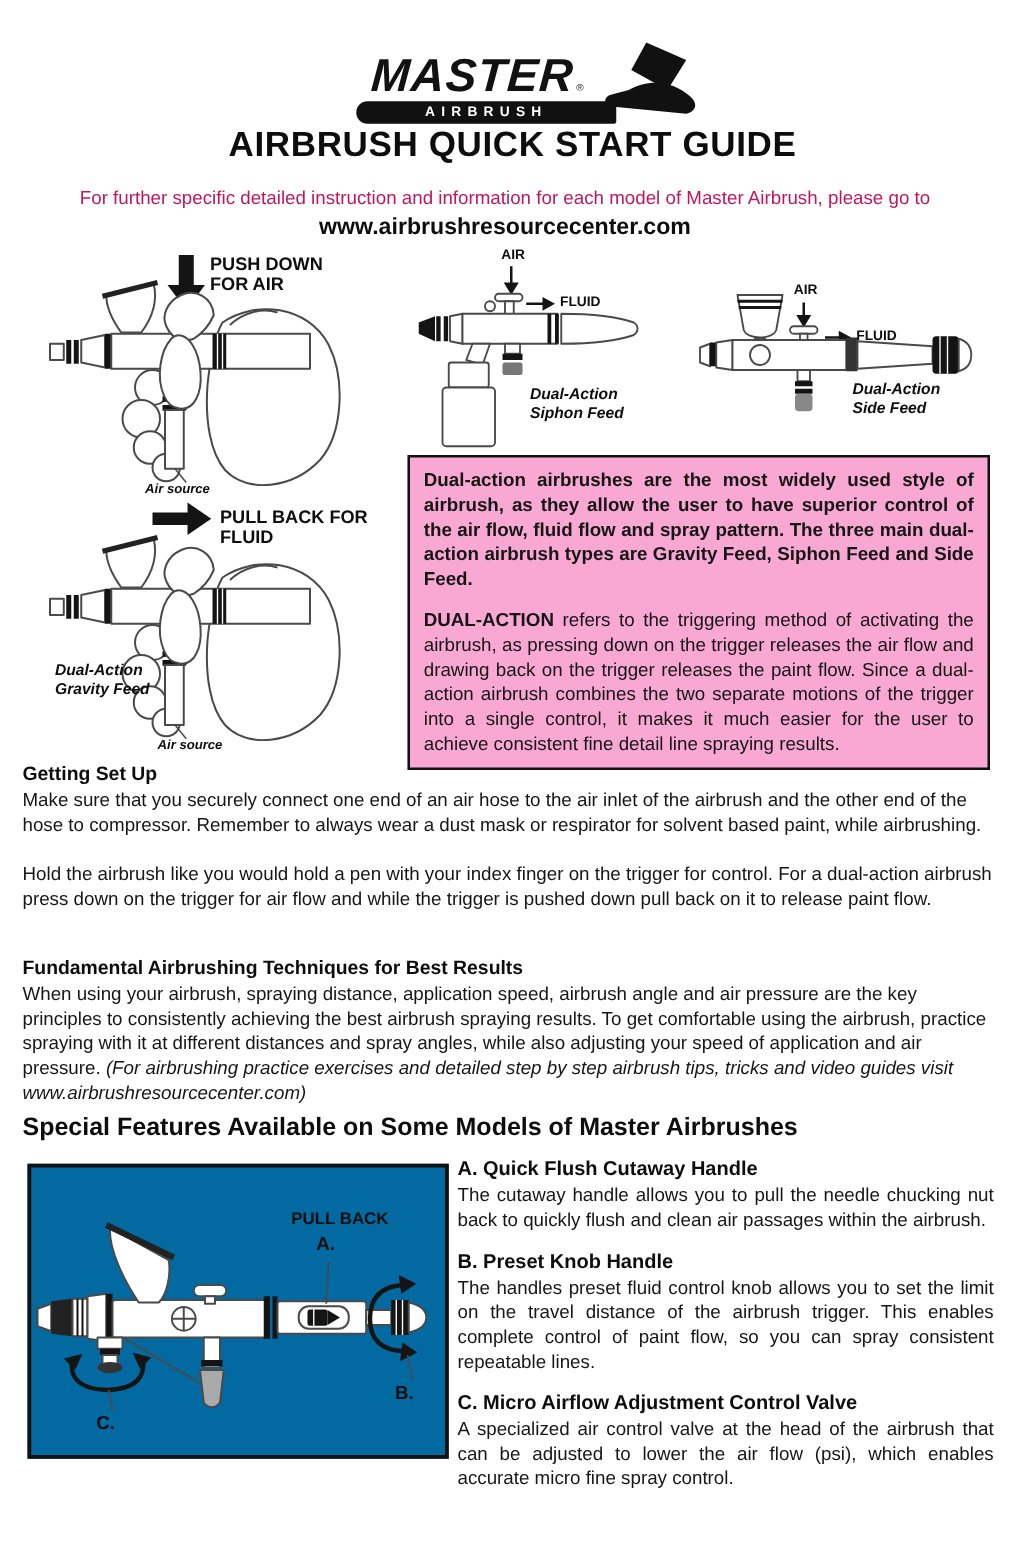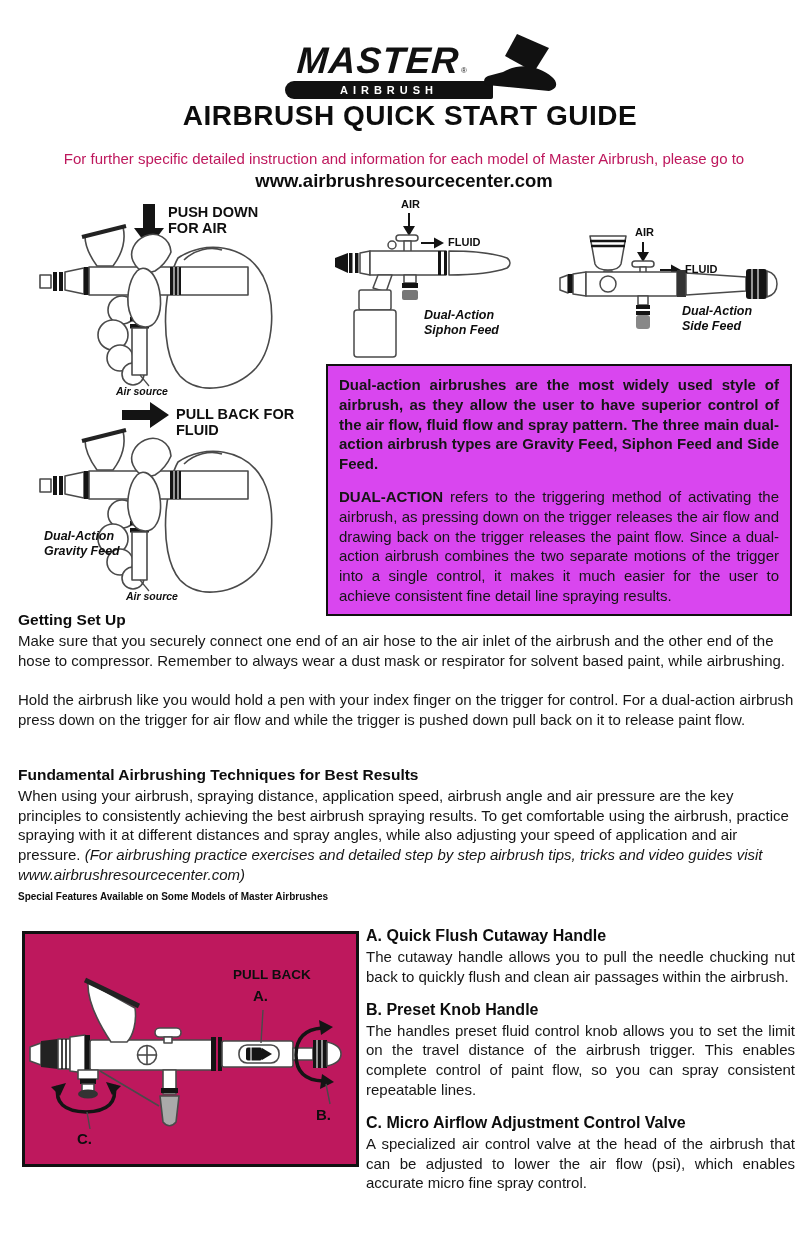--- a/index.html
+++ b/index.html
@@ -34,34 +34,34 @@
   .d-pull  { left:18px;  top:398px; width:300px; height:207px; }
   .diag svg { position:absolute; left:0; top:0; width:100%; height:100%; }
   .d-label { position:absolute; font-weight:bold; color:#0e0e0e; }
   .preline { white-space:pre-line; }
   .arrow-label { font-size:14.5px; line-height:1.12; }
   .mini { font-size:11px; }
   .caption { font-style:italic; font-weight:bold; font-size:12.5px; line-height:1.18; }
   .air-source { font-style:italic; font-weight:bold; font-size:10.5px; }
   
   .infobox { position:absolute; left:326px; top:364px; width:466px; box-sizing:border-box;
-    border:2.5px solid #111; padding:9px 11px 8px; background:#d946ef; }
+    border:2.5px solid #111; padding:9px 11px 8px; background:#f9a8d4; }
   .infobox p { margin:0; font-size:15px; line-height:1.32; text-align:justify; color:#151515; }
   .infobox .ib1 { font-weight:bold; margin-bottom:13px; }
   .ib-lead { font-weight:bold; }
   
   .section { position:absolute; left:18px; width:776px; }
   .s1 { top:611px; } .s2 { top:690px; } .s3 { top:766px; }
   .section h2 { margin:0 0 2px; font-size:15.5px; color:#0d0d0d; }
   .section p  { margin:0; font-size:15px; line-height:1.31; color:#161616; }
   .note { font-style:italic; }
-  .special-heading { position:absolute; left:18px; top:891px; margin:0; font-size:10px; color:#0d0d0d; }
+  .special-heading { position:absolute; left:18px; top:891px; margin:0; font-size:20px; color:#0d0d0d; }
   
   .special-box { position:absolute; left:22px; top:931px; width:337px; height:236px;
-    box-sizing:border-box; border:3px solid #111; background:#be185d; }
+    box-sizing:border-box; border:3px solid #111; background:#0369a1; }
   .special-box svg { position:absolute; left:0; top:0; width:100%; height:100%; }
   .sb-label { position:absolute; font-weight:bold; color:#0e0e0e; }
   .lab-pullback { left:208px; top:33px; font-size:13.5px; }
   .lab-a { left:228px; top:53px; font-size:15px; }
   .lab-b { left:291px; top:172px; font-size:15px; }
   .lab-c { left:52px;  top:196px; font-size:15px; }
   .features { position:absolute; left:366px; top:927px; width:429px; }
   .feature h3 { margin:0; font-size:16px; color:#0d0d0d; }
   .feature p { margin:2px 0 0; font-size:15px; line-height:1.32; text-align:justify; color:#161616; }
   .feature + .feature { margin-top:14px; }

